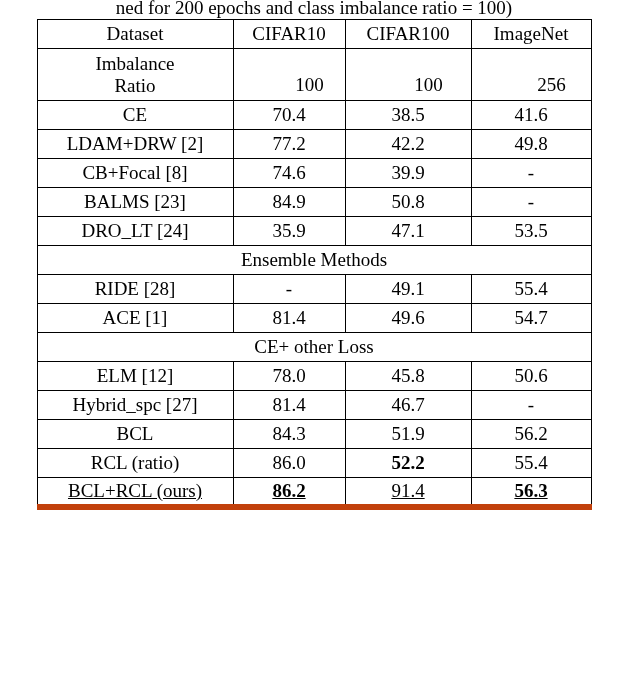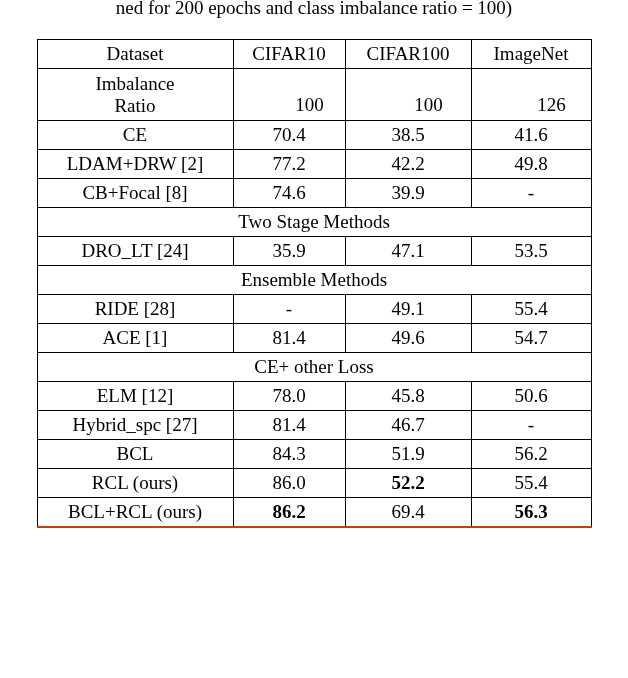--- a/index.html
+++ b/index.html
@@ -11,42 +11,42 @@
     overflow: hidden;
   }
   .caption {
     text-align: center;
     font-size: 19px;
     margin-top: -3px;
     white-space: nowrap;
   }
   table.results {
     border-collapse: collapse;
-    margin: 20px auto 0 auto;
+    margin: 0 auto 0 auto;
     border: 1.5px solid #000;
   }
   table.results td {
     border: 1px solid #000;
     font-size: 19px;
     text-align: center;
     vertical-align: middle;
     padding: 2px 6px;
     height: 29px;
     line-height: 1.15;
   }
   td.col-method  { width: 196px; }
   td.col-c10     { width: 112px; }
   td.col-c100    { width: 126px; }
   td.col-inet    { width: 120px; }
   tr.imbalance-row td { height: 52px; }
   tr.imbalance-row td.num { vertical-align: bottom; padding-bottom: 4px; padding-left: 47px; }
   .label-two-line span { display: block; }
   td.section-cell { height: 29px; }
   .b { font-weight: bold; }
-  tr.last-row td { border-bottom: 2px solid #c2410c; }
+  tr.last-row td { border-bottom: 6px solid #c2410c; text-decoration: underline; }
 </style>
 </head>
 <body>
 
 <div class="caption">ned for 200 epochs and class imbalance ratio = 100)</div>
 
 <table class="results">
   <tbody>
 
     <tr>
@@ -56,21 +56,21 @@
       <td class="col-inet">ImageNet</td>
     </tr>
 
     <tr class="imbalance-row">
       <td class="col-method label-two-line">
         <span>Imbalance</span>
         <span>Ratio</span>
       </td>
       <td class="col-c10 num">100</td>
       <td class="col-c100 num">100</td>
-      <td class="col-inet num">126</td>
+      <td class="col-inet num">256</td>
     </tr>
 
     <tr>
       <td class="col-method">CE</td>
       <td class="col-c10">70.4</td>
       <td class="col-c100">38.5</td>
       <td class="col-inet">41.6</td>
     </tr>
 
     <tr>
@@ -81,24 +81,27 @@
     </tr>
 
 
     <tr>
       <td class="col-method">CB+Focal [8]</td>
       <td class="col-c10">74.6</td>
       <td class="col-c100">39.9</td>
       <td class="col-inet">-</td>
     </tr>
 
+    <tr>
+      <td class="col-method">BALMS [23]</td>
+      <td class="col-c10">84.9</td>
+      <td class="col-c100">50.8</td>
+      <td class="col-inet">-</td>
+    </tr>
 
-    <tr>
-      <td class="section-cell" colspan="4">Two Stage Methods</td>
-    </tr>
 
 
     <tr>
       <td class="col-method">DRO_LT [24]</td>
       <td class="col-c10">35.9</td>
       <td class="col-c100">47.1</td>
       <td class="col-inet">53.5</td>
     </tr>
 
     <tr>
@@ -139,26 +142,26 @@
     </tr>
 
     <tr>
       <td class="col-method">BCL</td>
       <td class="col-c10">84.3</td>
       <td class="col-c100">51.9</td>
       <td class="col-inet">56.2</td>
     </tr>
 
     <tr>
-      <td class="col-method">RCL (ours)</td>
+      <td class="col-method">RCL (ratio)</td>
       <td class="col-c10">86.0</td>
       <td class="col-c100 b">52.2</td>
       <td class="col-inet">55.4</td>
     </tr>
 
     <tr class="last-row">
       <td class="col-method">BCL+RCL (ours)</td>
       <td class="col-c10 b">86.2</td>
-      <td class="col-c100">69.4</td>
+      <td class="col-c100">91.4</td>
       <td class="col-inet b">56.3</td>
     </tr>
   </tbody>
 </table>
 
 </body></html>

